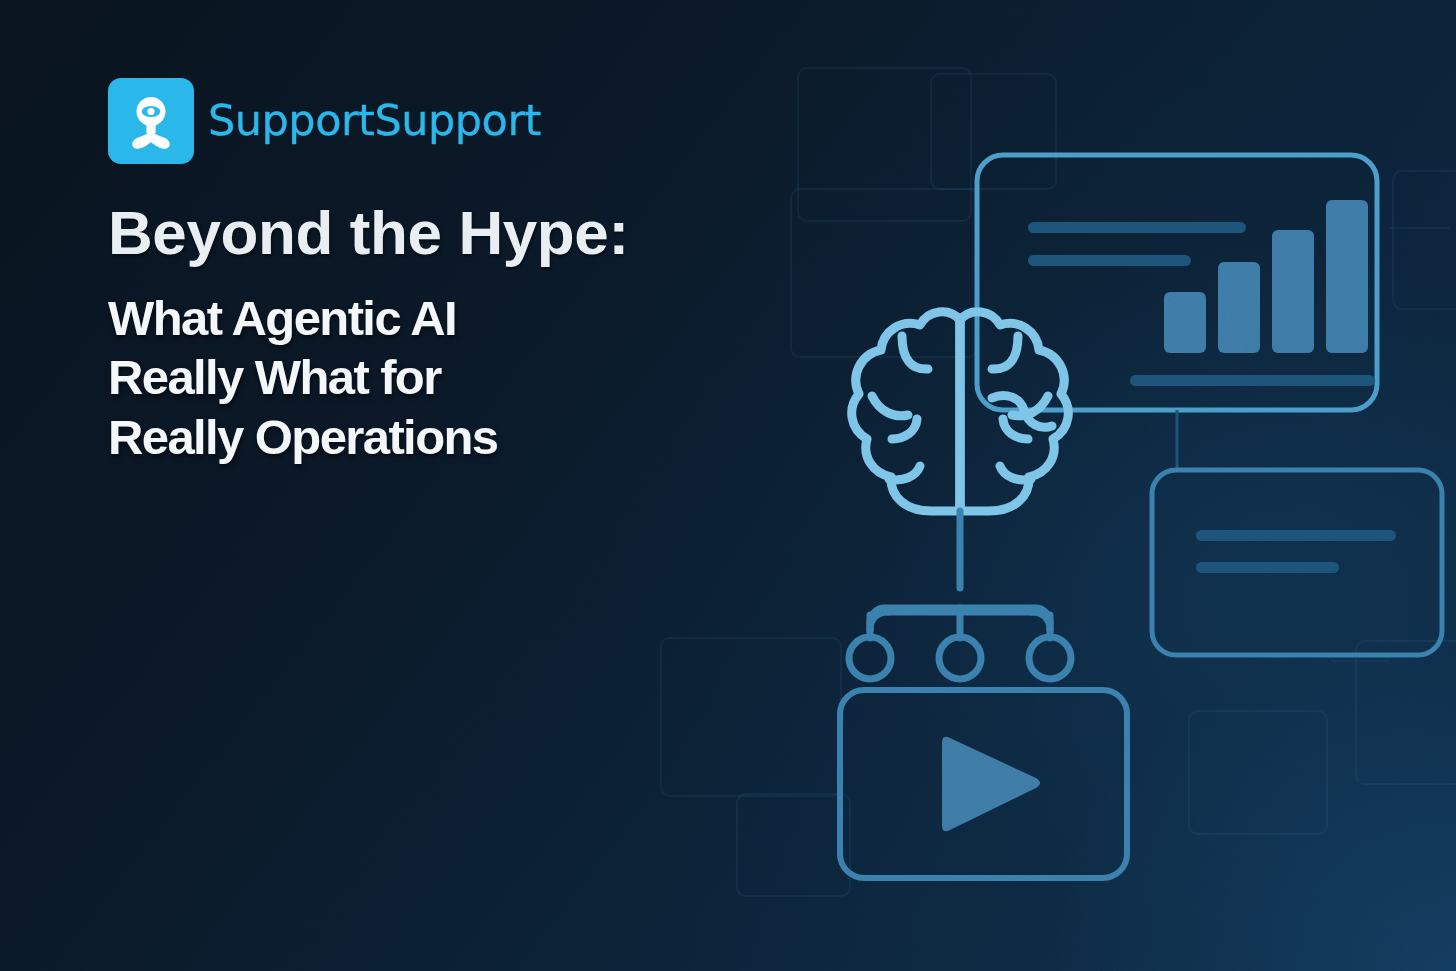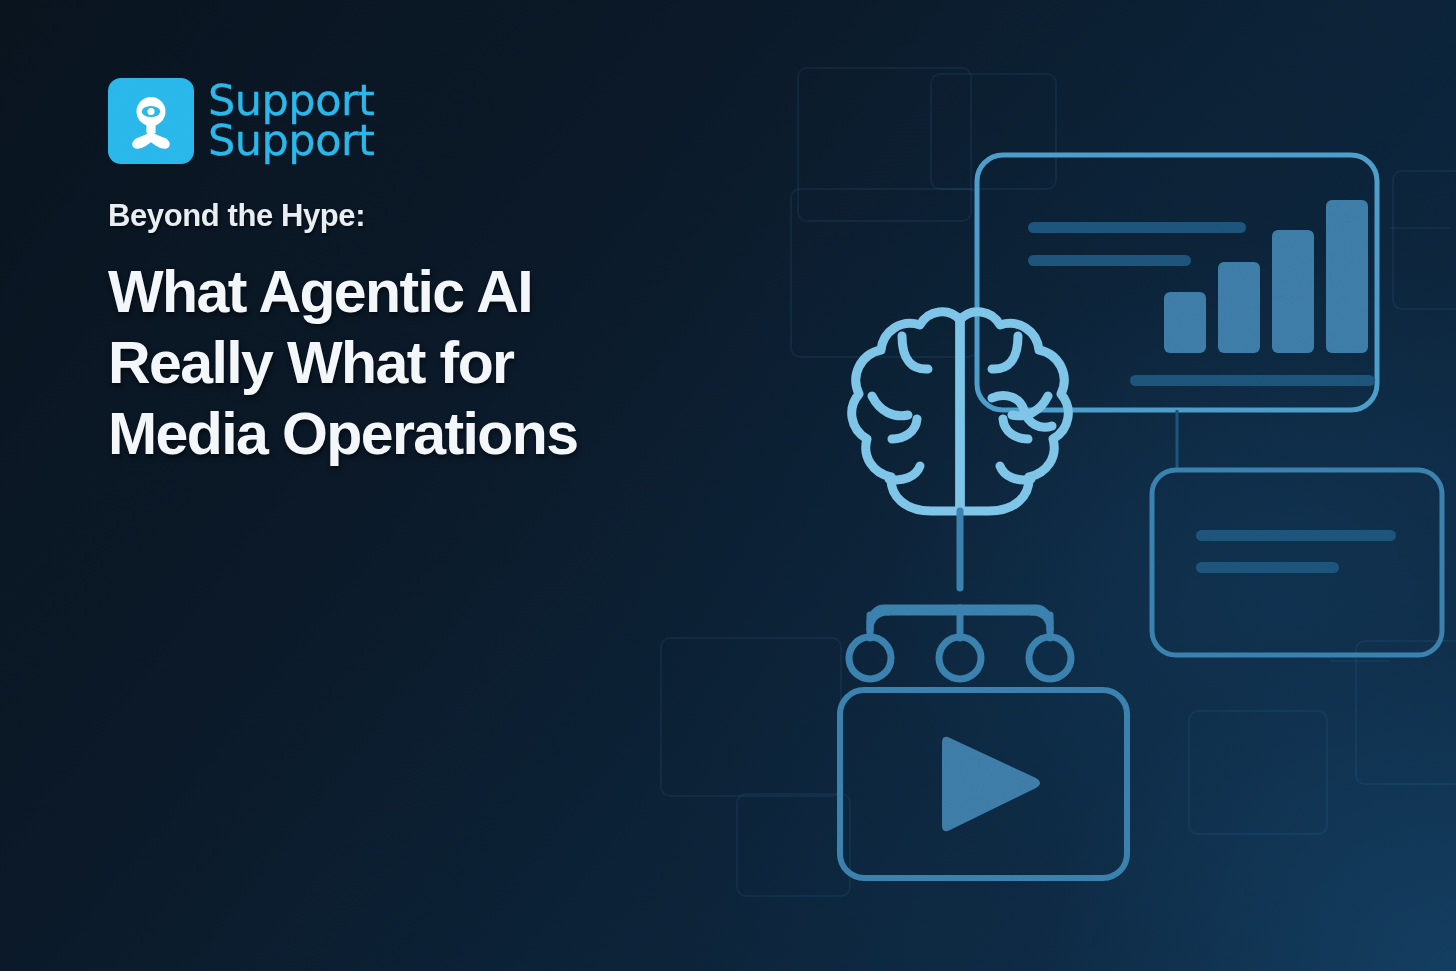--- a/index.html
+++ b/index.html
@@ -65,45 +65,45 @@
     height: 86px;
     border-radius: 13px;
     background: #29b6ea;
     display: flex;
     align-items: center;
     justify-content: center;
     flex: 0 0 auto;
   }
   .logo-words {
     display: flex;
-    flex-direction: column;
+    flex-direction: row;
     line-height: 0.92;
   }
   .logo-words span {
     color: #29b6ea;
     font-size: 43px;
     letter-spacing: -0.5px;
     font-weight: 400;
     font-family: "DejaVu Sans", sans-serif;
     -webkit-text-stroke: 0.3px #29b6ea;
   }
 
   .eyebrow {
     margin-top: 36px;
-    font-size: 31px;
+    font-size: 62px;
     font-weight: bold;
     color: #e9eef3;
     letter-spacing: -0.4px;
     text-shadow: 1px 2px 3px rgba(0,0,0,0.55);
     line-height: 1.05;
   }
 
   .headline {
     margin-top: 24px;
-    font-size: 59px;
+    font-size: 49px;
     font-weight: bold;
     color: #f4f7fa;
     line-height: 1.21;
     letter-spacing: -1.6px;
     text-shadow: 1px 3px 5px rgba(0,0,0,0.55);
   }
   .headline .ln { display: block; }
 
   
   .illus {
@@ -157,21 +157,21 @@
         <span>Support</span>
         <span>Support</span>
       </div>
     </div>
 
     <div class="eyebrow">Beyond the Hype:</div>
 
     <div class="headline">
       <span class="ln">What Agentic AI</span>
       <span class="ln">Really What for</span>
-      <span class="ln">Media Operations</span>
+      <span class="ln">Really Operations</span>
     </div>
   </div>
 
   <div class="illus">
     <svg width="816" height="900" viewBox="0 0 816 900" aria-hidden="true">
 
       <g>
         <rect x="337" y="125" width="400" height="255" rx="26" ry="26" fill="none" stroke="#4b9cc9" stroke-width="5"></rect>
 
         <rect x="388" y="192" width="218" height="11" rx="5.5" fill="#1d5379"></rect>

